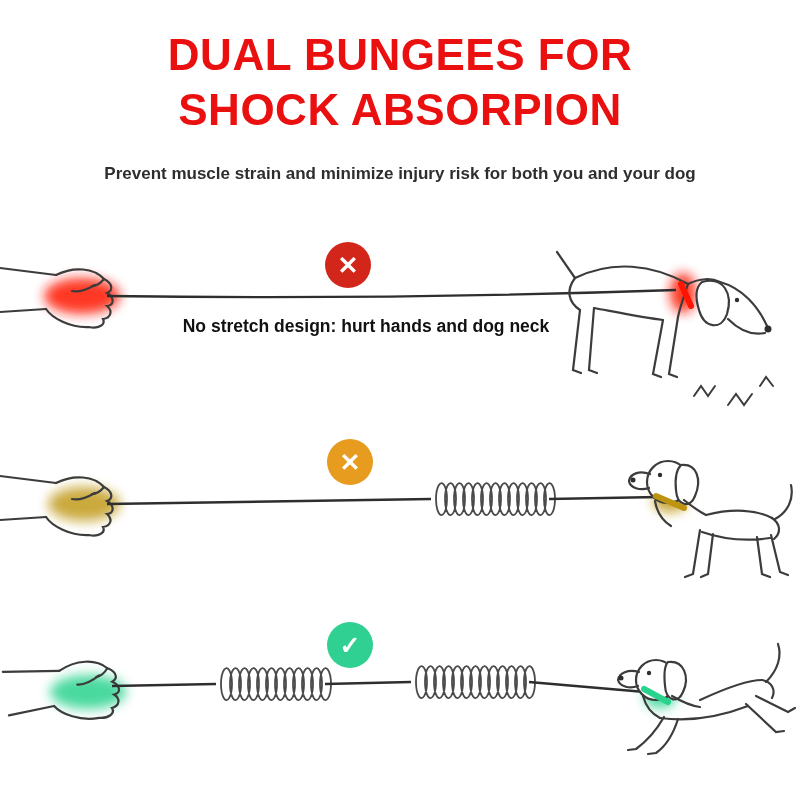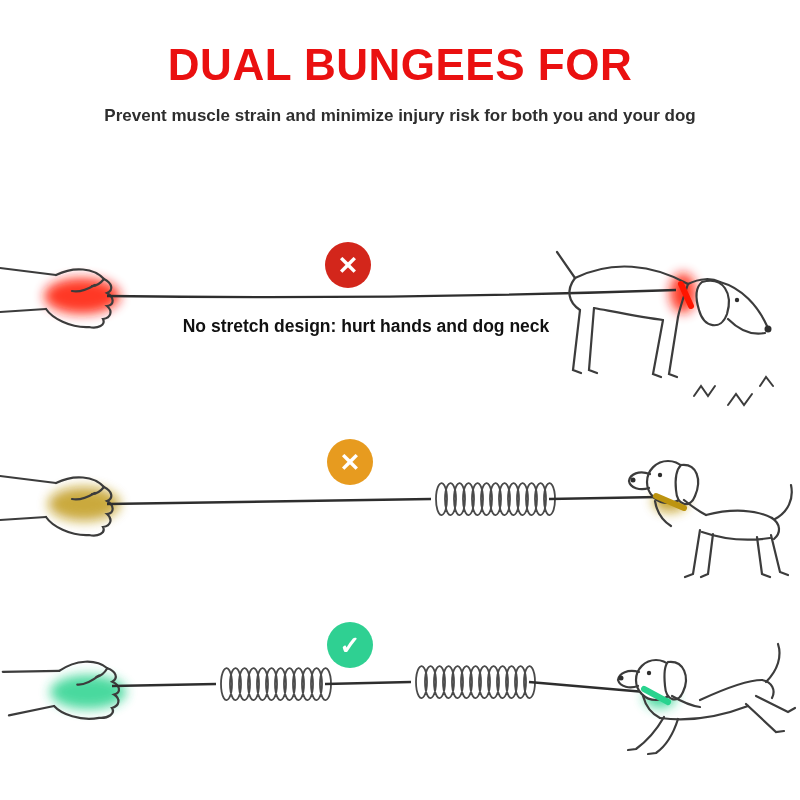--- a/index.html
+++ b/index.html
@@ -1,20 +1,20 @@
 <!DOCTYPE html>
 <html><head>
 <meta charset="utf-8">
 <style>
   * { margin:0; padding:0; box-sizing:border-box; }
   html,body { width:800px; height:800px; background:#ffffff; overflow:hidden;
               font-family:"Liberation Sans", sans-serif; }
-  .hdr { height:200px; text-align:center; padding-top:38px; }
+  .hdr { height:200px; text-align:center; padding-top:28px; }
   .hdr h1 { font-size:44px; font-weight:800; letter-spacing:0.5px; line-height:1.24; }
-  .hdr p  { margin-top:13px; font-size:17px; font-weight:bold; color:#2e2e2e; }
+  .hdr p  { margin-top:27px; font-size:17px; font-weight:bold; color:#2e2e2e; }
   .row { position:relative; width:800px; }
   .r1 { height:220px; } .r2 { height:180px; } .r3 { height:200px; }
   .art { position:absolute; left:0; top:0; }
   .badge { position:absolute; width:46px; height:46px; border-radius:50%;
            display:flex; align-items:center; justify-content:center;
            color:#fff; font-size:25px; font-weight:bold; user-select:none; }
   .r1 .badge { left:325px; top:42px; }
   .r2 .badge { left:327px; top:19px; }
   .r3 .badge { left:327px; top:22px; }
   .caption { position:absolute; left:366px; transform:translateX(-50%);
@@ -29,20 +29,21 @@
 <svg width="0" height="0" style="position:absolute">
   <defs>
     <filter id="softblur" x="-80%" y="-80%" width="260%" height="260%">
       <feGaussianBlur stdDeviation="6"></feGaussianBlur>
     </filter>
   </defs>
 </svg>
 
 <header class="hdr">
   <h1 style="color: rgb(234, 16, 16);">DUAL BUNGEES FOR</h1>
+  <h1 style="color: rgb(234, 16, 16);">SHOCK ABSORPION</h1>
   <p>Prevent muscle strain and minimize injury risk for both you and your dog</p>
 </header>
 
 <section class="row r1">
   <svg class="art" width="800" height="220" viewBox="0 0 800 220">
     <ellipse cx="82" cy="96" rx="38" ry="18" filter="url(#softblur)" opacity="0.85" style="fill: rgb(255, 21, 0);"></ellipse>
     <ellipse cx="683" cy="93" rx="13" ry="20" filter="url(#softblur)" opacity="0.85" style="fill: rgb(255, 21, 0);"></ellipse>
     <g transform="translate(0,48)" stroke="#3c3c3c" stroke-width="2.2" fill="none" stroke-linecap="round">
       <path d="M0,20 L56,27"></path>
       <path d="M0,64 L46,61"></path>

